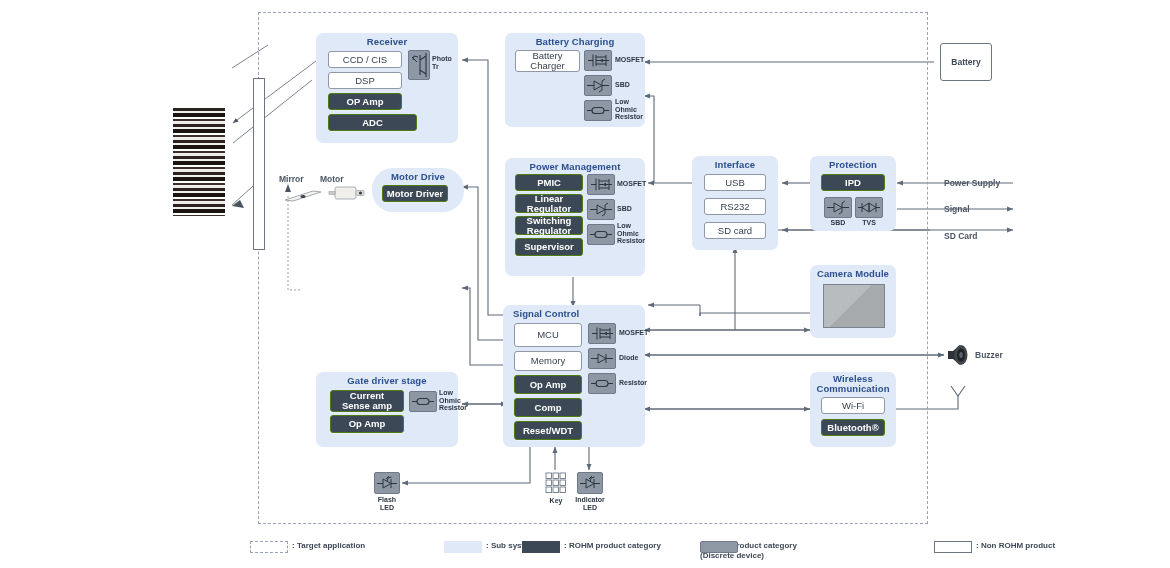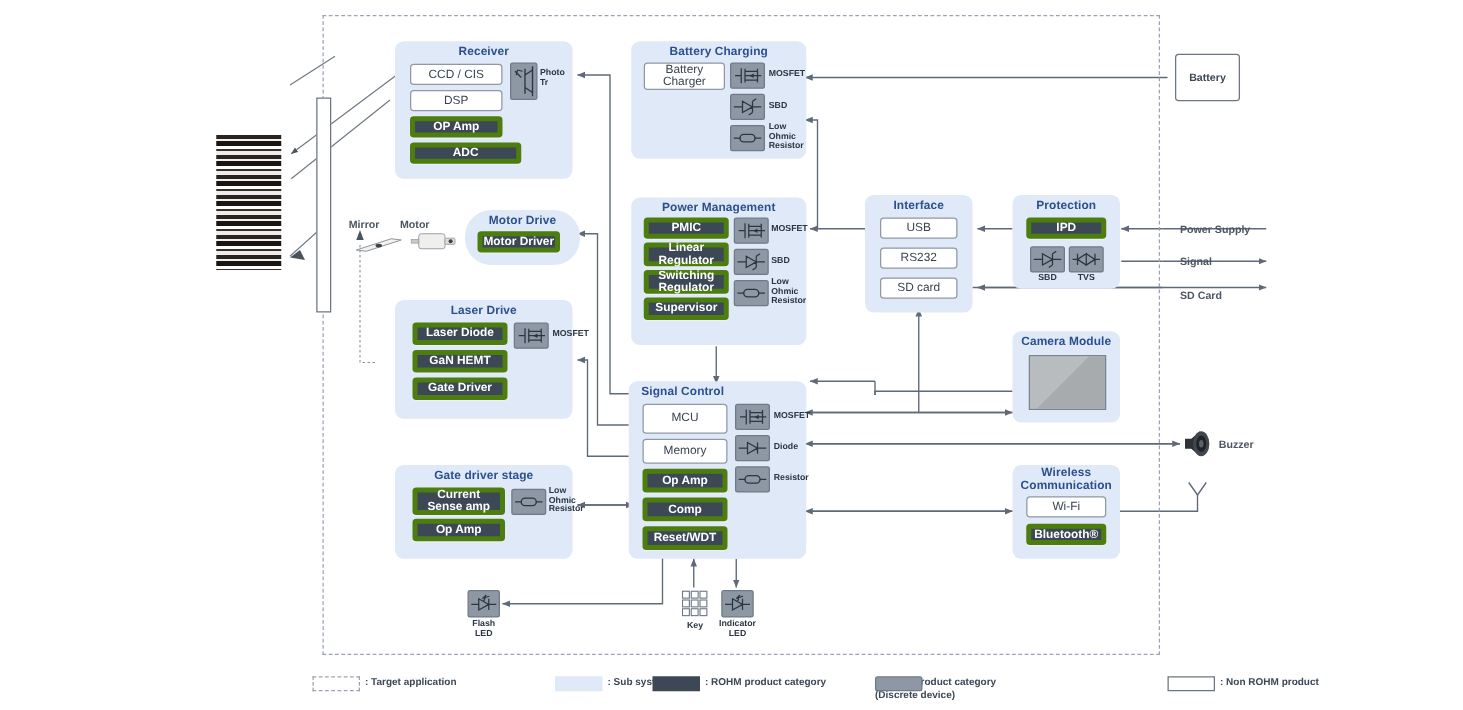--- a/index.html
+++ b/index.html
@@ -37,21 +37,21 @@
   .blk{
     position:absolute;box-sizing:border-box;
     display:flex;align-items:center;justify-content:center;
     text-align:center;
     font-size:9.5px;font-weight:bold;
     border-radius:3px;
     line-height:10px;
   }
   .blk.rohm{            
     background:#3c4856;color:#ffffff;
-    border:4px solid #4d7c0f;
+    border:1px solid #4d7c0f;
     box-shadow:0 1px 0 rgba(255,255,255,.35);
   }
   .blk.nonrohm{         
     background:#ffffff;color:#384250;
     border:1px solid #8f98a6;
     font-weight:normal;
   }
 
   
   .disc{
@@ -328,33 +328,20 @@
     </div>
     <div class="disc" style="left:45px;top:41px;width:28px;height:21px;">
       <svg width="24" height="17" viewBox="0 0 24 17">
         <path d="M1,8.5 L5,8.5 M5,4 L5,13 M5,8.5 L12,4 L12,13 z M12,4 L12,13 L19,8.5 L12,4 M19,4 L19,13 M19,8.5 L23,8.5" stroke="#2b3642" stroke-width="1" fill="none"></path>
       </svg>
     </div>
     <div class="small-cap" style="left:14px;top:63px;width:28px;">SBD</div>
     <div class="small-cap" style="left:45px;top:63px;width:28px;">TVS</div>
   </div>
 
-  <div class="abs subsys" style="left:316px;top:240px;width:142px;height:95px;">
-    <div class="subsys-title">Laser Drive</div>
-    <div class="blk rohm" style="left:14px;top:18px;width:76px;height:18px;">Laser Diode</div>
-    <div class="blk rohm" style="left:14px;top:40px;width:76px;height:18px;">GaN HEMT</div>
-    <div class="blk rohm" style="left:14px;top:62px;width:76px;height:18px;">Gate Driver</div>
-    <div class="disc" style="left:95px;top:18px;width:28px;height:21px;">
-      <svg width="24" height="17" viewBox="0 0 24 17">
-        <path d="M2,8.5 L7,8.5 M7,2.5 L7,14.5 M10,3 L10,14 M10,5 L20,5 M10,12 L20,12 M10,8.5 L20,8.5 M20,3 L20,14 M20,8.5 L23,8.5" stroke="#2b3642" stroke-width="1" fill="none"></path>
-        <path d="M13.5,8.5 L17,6.7 L17,10.3 z" fill="#2b3642"></path>
-      </svg>
-    </div>
-    <div class="disc-label" style="left:126px;top:24px;">MOSFET</div>
-  </div>
 
   <div class="abs subsys" style="left:503px;top:305px;width:142px;height:142px;">
     <div class="subsys-title" style="text-align:left;left:10px;right:auto;">Signal Control</div>
     <div class="blk nonrohm" style="left:11px;top:18px;width:68px;height:24px;">MCU</div>
     <div class="blk nonrohm" style="left:11px;top:46px;width:68px;height:20px;">Memory</div>
     <div class="blk rohm" style="left:11px;top:70px;width:68px;height:19px;">Op Amp</div>
     <div class="blk rohm" style="left:11px;top:93px;width:68px;height:19px;">Comp</div>
     <div class="blk rohm" style="left:11px;top:116px;width:68px;height:19px;">Reset/WDT</div>
 
     <div class="disc" style="left:85px;top:18px;width:28px;height:21px;">

